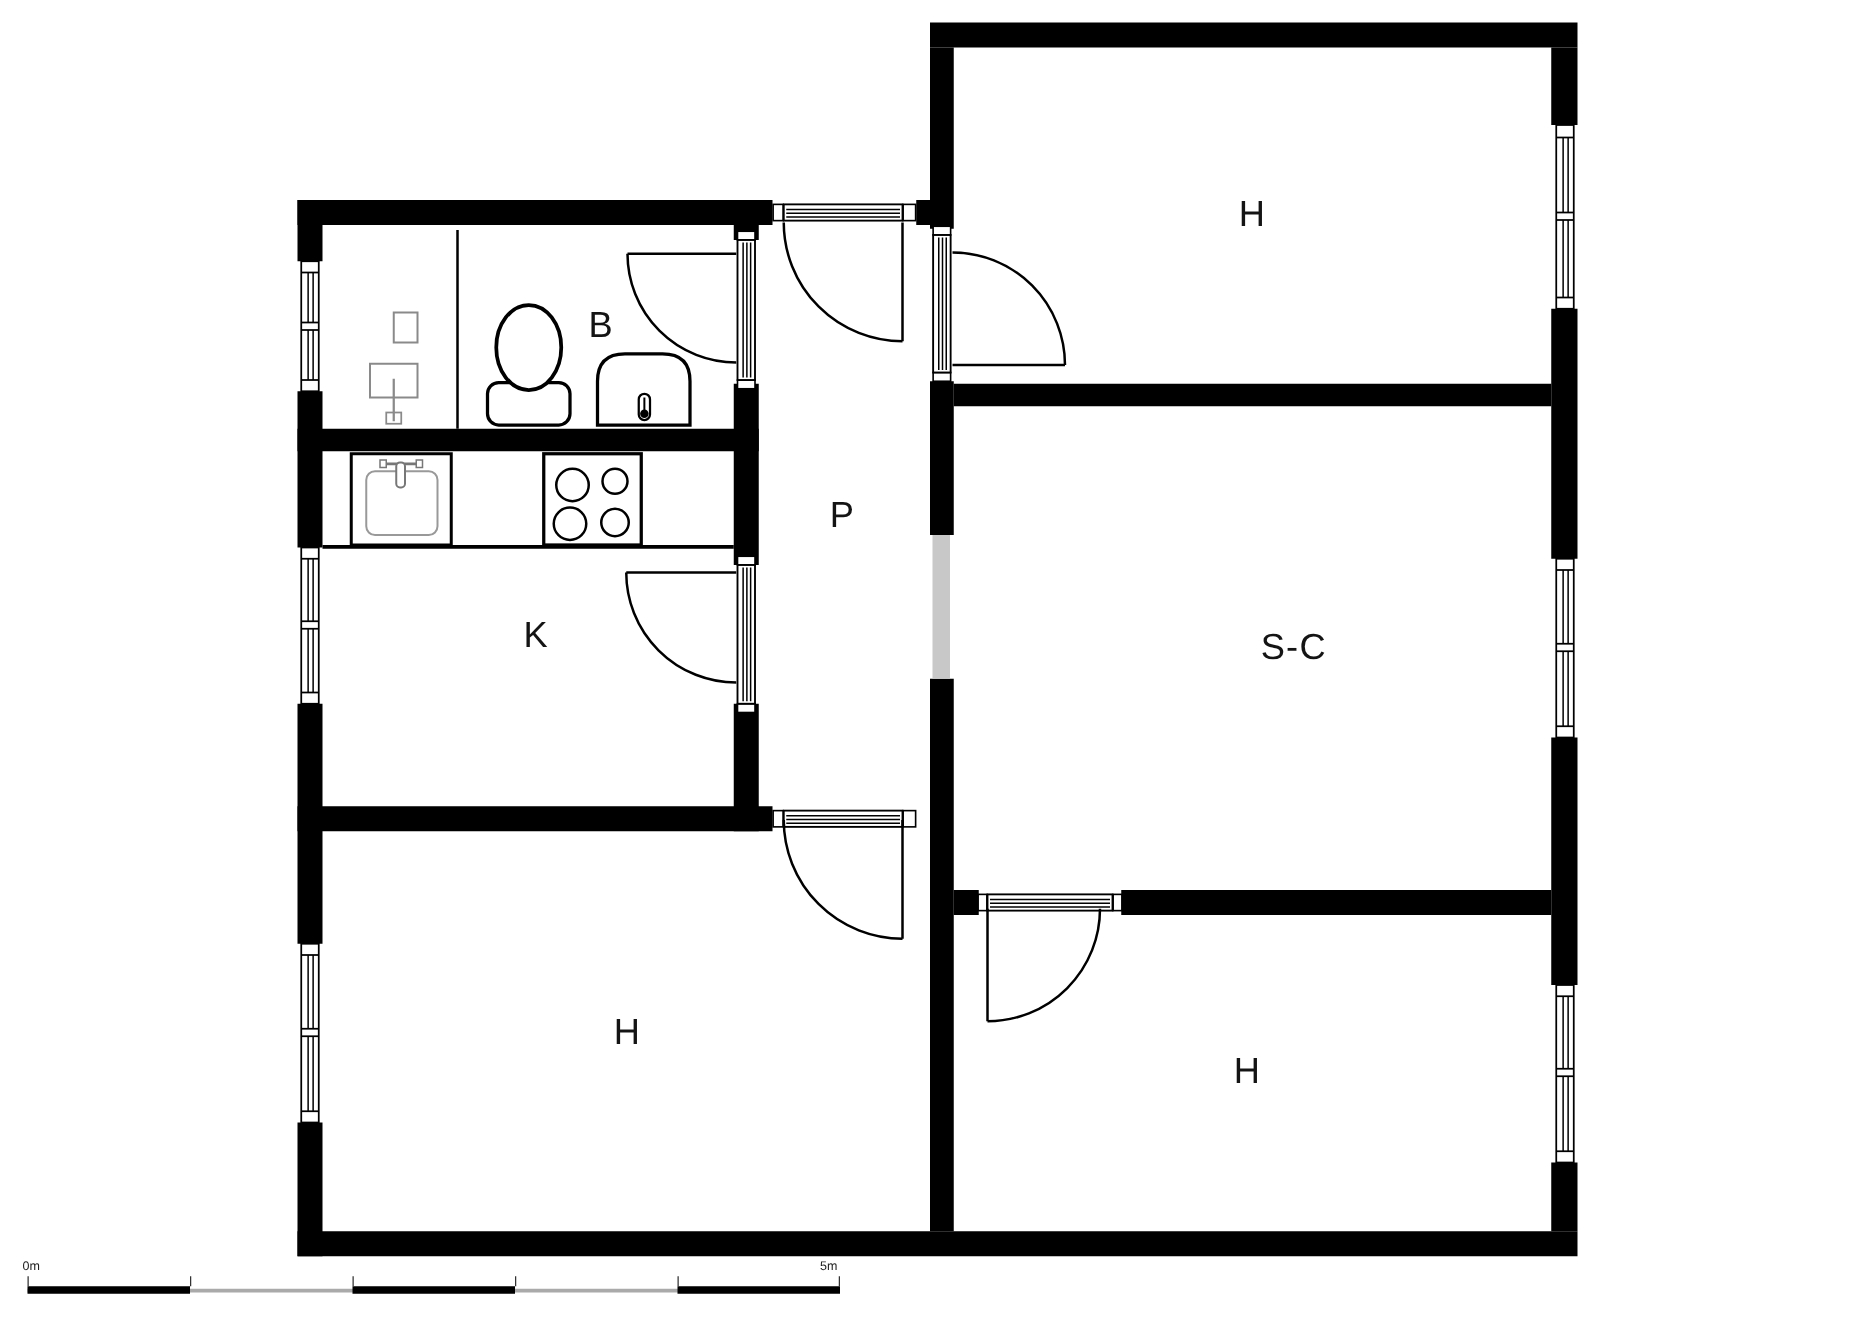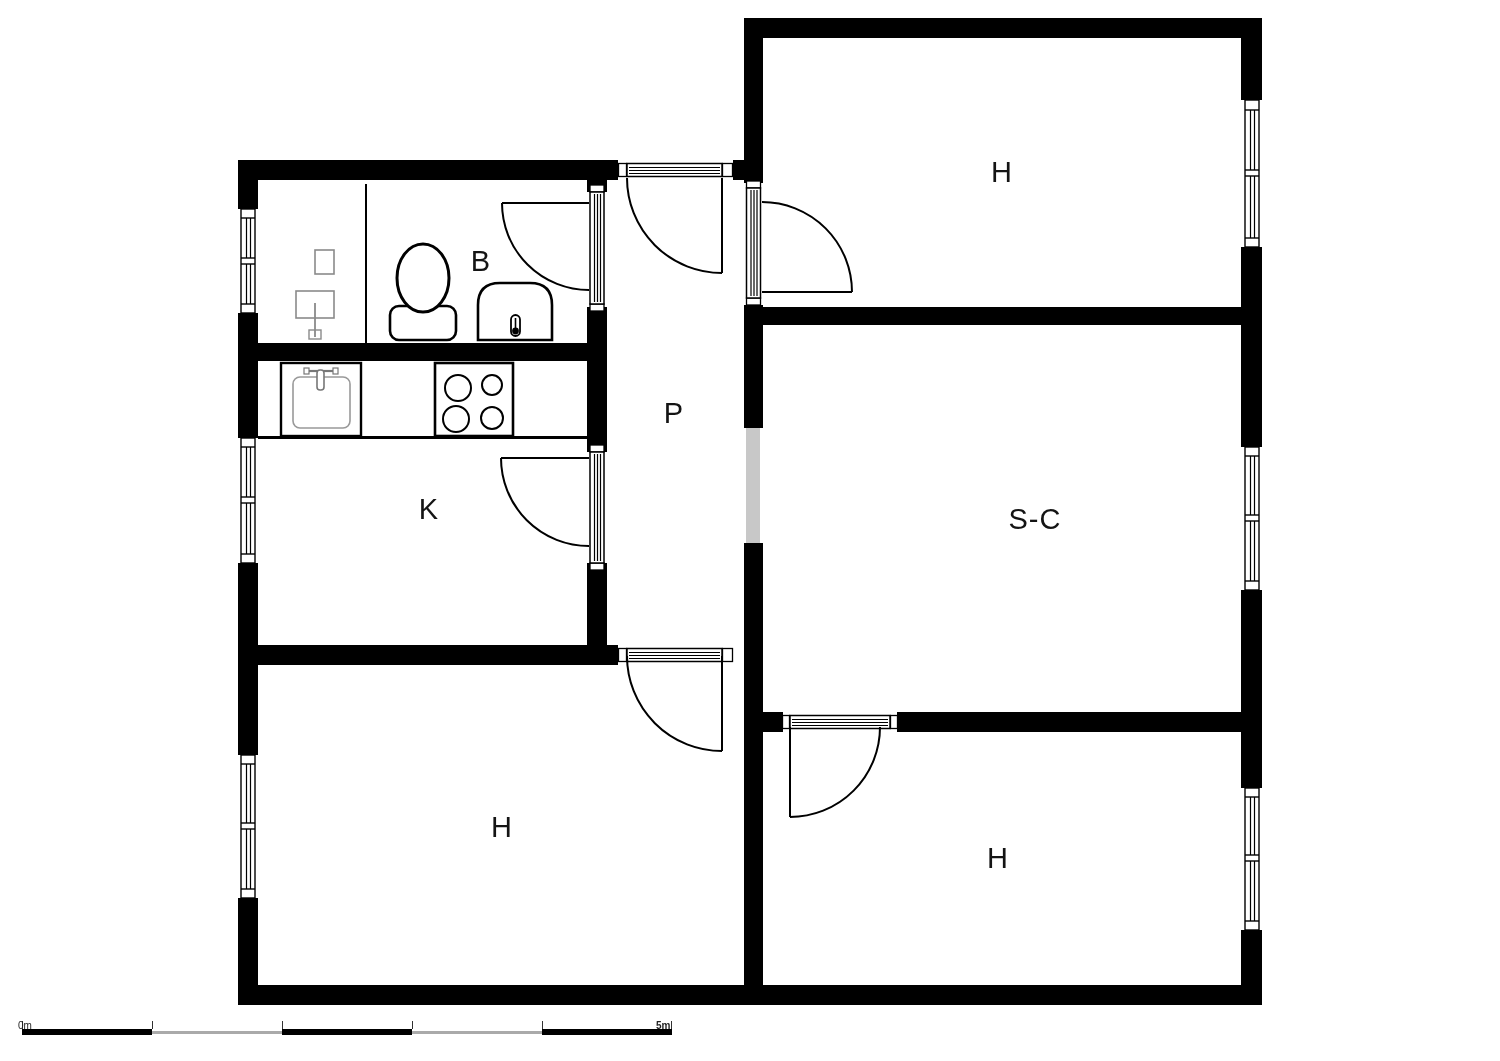--- a/index.html
+++ b/index.html
@@ -4,21 +4,21 @@
 <style>
   html,body{margin:0;padding:0;background:#fff;}
   #plan{position:relative;width:1500px;height:1061px;background:#ffffff;overflow:hidden;
         font-family:"Liberation Sans", sans-serif;}
   .wall{position:absolute;background:#000;}
   .opening{position:absolute;background:#c8c8c8;}
   .thinline{position:absolute;background:#000;}
   .room-label{position:absolute;transform:translate(-50%,-50%);font-size:29px;color:#141414;
               letter-spacing:1px;white-space:nowrap;}
   svg.overlay{position:absolute;left:0;top:0;}
-  .scale-label{position:absolute;font-size:10px;color:#222;margin-top:12px;}
+  .scale-label{position:absolute;font-size:10px;color:#222;}
   .sb-gray{position:absolute;background:#aaa;}
   .sb-black{position:absolute;background:#000;}
   .sb-tick{position:absolute;background:#333;}
 </style>
 </head>
 <body>
 
 <div id="plan">
 
   <div class="wall" style="left:238px;top:160px;width:380px;height:20px;"></div>
@@ -235,16 +235,16 @@
     <div class="sb-black" style="left:22px;top:1029px;width:130px;height:6px;"></div>
     <div class="sb-black" style="left:282px;top:1029px;width:130px;height:6px;"></div>
     <div class="sb-black" style="left:542px;top:1029px;width:130px;height:6px;"></div>
     <div class="sb-tick" style="left:22px;top:1021px;width:1px;height:8px;"></div>
     <div class="sb-tick" style="left:152px;top:1021px;width:1px;height:8px;"></div>
     <div class="sb-tick" style="left:282px;top:1021px;width:1px;height:8px;"></div>
     <div class="sb-tick" style="left:412px;top:1021px;width:1px;height:8px;"></div>
     <div class="sb-tick" style="left:542px;top:1021px;width:1px;height:8px;"></div>
     <div class="sb-tick" style="left:671px;top:1021px;width:1px;height:8px;"></div>
     <div class="scale-label" style="left:18px;top:1008px;">0m</div>
-    <div class="scale-label" style="left:656px;top:1008px;font-weight:bold;">5m</div>
+    <div class="scale-label" style="left:656px;top:1008px;">5m</div>
   </div>
 
 </div>
 
 </body></html>

